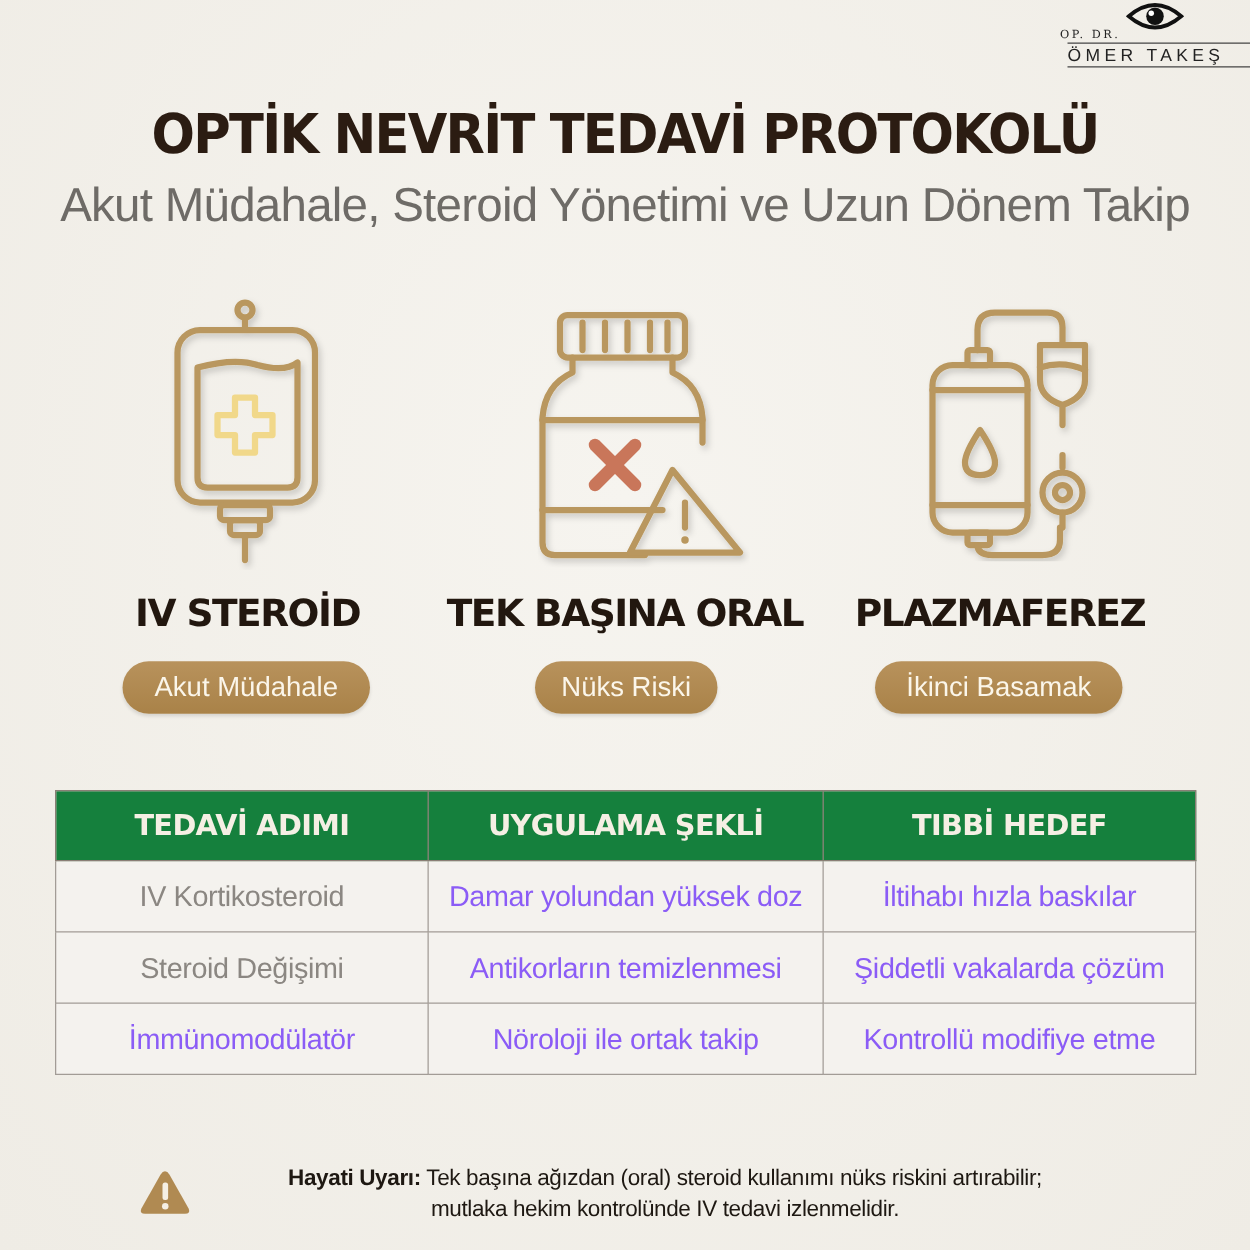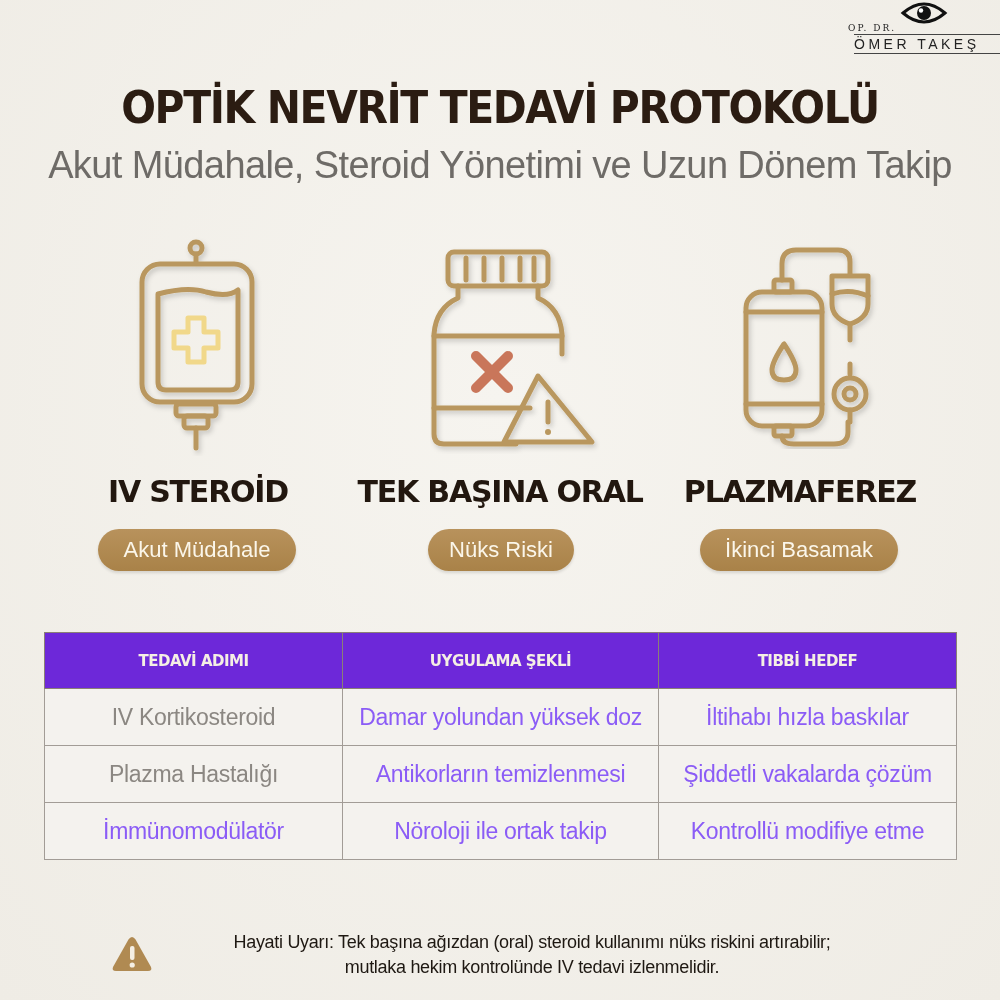--- a/index.html
+++ b/index.html
@@ -40,38 +40,38 @@
     position: absolute; top: 529px; height: 42px; border-radius: 21px;
     background: linear-gradient(180deg, #b8925c 0%, #a98248 100%);
     color: #fbf6ea; font-size: 22px; line-height: 42px; text-align: center;
     box-shadow: 0 2px 3px rgba(0,0,0,0.12);
   }
   table.protocol {
     position: absolute; top: 632px; left: 44px; width: 912px;
     border-collapse: collapse; table-layout: fixed;
   }
   table.protocol th {
-    background: #6d28d9; color: #f5efe4; height: 56px;
-    font-family: "DejaVu Sans", sans-serif; font-weight: bold; font-size: 15px; letter-spacing: -0.5px;
+    background: #15803d; color: #f5efe4; height: 56px;
+    font-family: "DejaVu Sans", sans-serif; font-weight: bold; font-size: 23px; letter-spacing: -0.5px;
     border: 1px solid #8a7f76; text-align: center;
   }
   table.protocol td {
     height: 57px; border: 1px solid #a29c96; text-align: center;
     font-size: 23px; color: #8b5cf6; background: #f4f2ee; letter-spacing: -0.3px;
   }
   table.protocol td.muted { color: #8b8782; }
   .warning {
     position: absolute; top: 930px; left: 110px; width: 800px; height: 54px;
   }
   .warning .wicon { position: absolute; left: 0; top: 4px; }
   .warning .text {
     position: absolute; left: 52px; top: 0; width: 740px; text-align: center;
     font-size: 18px; line-height: 25px; color: #1e1812; letter-spacing: -0.3px;
   }
-  .warning .text b { font-weight: normal; margin-top: 36px; }
+  .warning .text b { font-weight: bold; margin-top: 36px; }
 </style>
 </head>
 <body>
 
 <div class="brand">
   <svg class="eye" width="48" height="24" viewBox="0 0 48 24">
     <path d="M3 12 Q24 -6 45 12 Q24 30 3 12 Z" fill="none" stroke="#111" stroke-width="3"></path>
     <circle cx="24" cy="12" r="7" fill="#111"></circle>
     <circle cx="21" cy="9.5" r="2.2" fill="#fff"></circle>
   </svg>
@@ -170,21 +170,21 @@
       <th>TIBBİ HEDEF</th>
     </tr>
   </thead>
   <tbody>
     <tr>
       <td class="muted">IV Kortikosteroid</td>
       <td>Damar yolundan yüksek doz</td>
       <td>İltihabı hızla baskılar</td>
     </tr>
     <tr>
-      <td class="muted">Plazma Hastalığı</td>
+      <td class="muted">Steroid Değişimi</td>
       <td>Antikorların temizlenmesi</td>
       <td>Şiddetli vakalarda çözüm</td>
     </tr>
     <tr>
       <td>İmmünomodülatör</td>
       <td>Nöroloji ile ortak takip</td>
       <td>Kontrollü modifiye etme</td>
     </tr>
   </tbody>
 </table>

